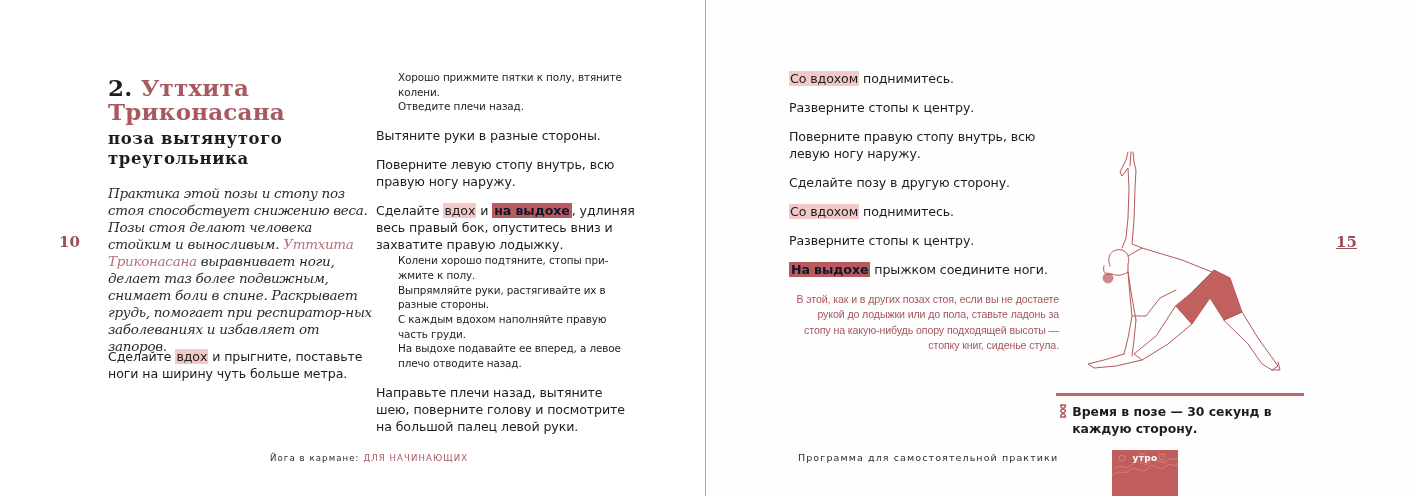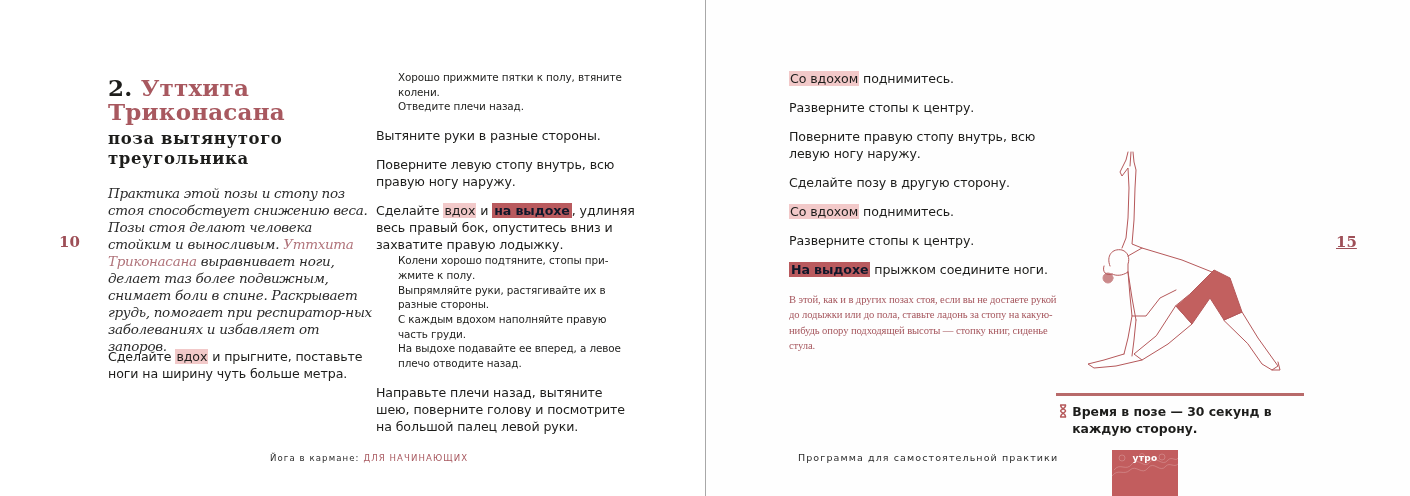--- a/index.html
+++ b/index.html
@@ -35,21 +35,21 @@
     .col1-bottom { position: absolute; left: 108px; top: 348px; width: 265px; }
 
     
     .col2 { position: absolute; left: 376px; top: 70px; width: 260px; }
 
     .footer-left { position: absolute; left: 261px; top: 452px; font-family: "DejaVu Sans Condensed", "DejaVu Sans", sans-serif; font-size: 9.5px; letter-spacing: 1.1px; color: #2b2b2b; padding-left: 9px; }
     .footer-left .accent { color: #a8585f; }
 
     
     .col3 { position: absolute; left: 789px; top: 70px; width: 270px; }
-    .note { font-family: Liberation Serif, serif; font-size: 10.6px; line-height: 15.4px; color: #a5555c; letter-spacing: -0.1px; margin-top: 14px; }
+    .note { font-family: Liberation Sans, sans-serif; font-size: 10.6px; line-height: 15.4px; color: #a5555c; letter-spacing: -0.1px; margin-top: 14px; text-align: right; }
 
     .figure { position: absolute; left: 1072px; top: 148px; width: 216px; height: 228px; }
 
     .rule { position: absolute; left: 1056px; top: 393px; width: 248px; height: 3px; background: #b86a6a; }
     .timer { position: absolute; left: 1056px; top: 403px; width: 250px; display: flex; }
     .timer-icon { width: 20px; margin-top: 1px; }
     .timer-text { font-family: "DejaVu Sans", sans-serif; font-weight: bold; font-size: 12.4px; line-height: 17px; color: #1d1d1b; }
 
     .footer-right { position: absolute; left: 798px; top: 452px; font-family: "DejaVu Sans", sans-serif; font-size: 9.5px; letter-spacing: 1.1px; color: #2b2b2b; }
     .tab-morning { position: absolute; left: 1112px; top: 450px; width: 66px; height: 46px; background: #c25d5e; overflow: hidden; }

